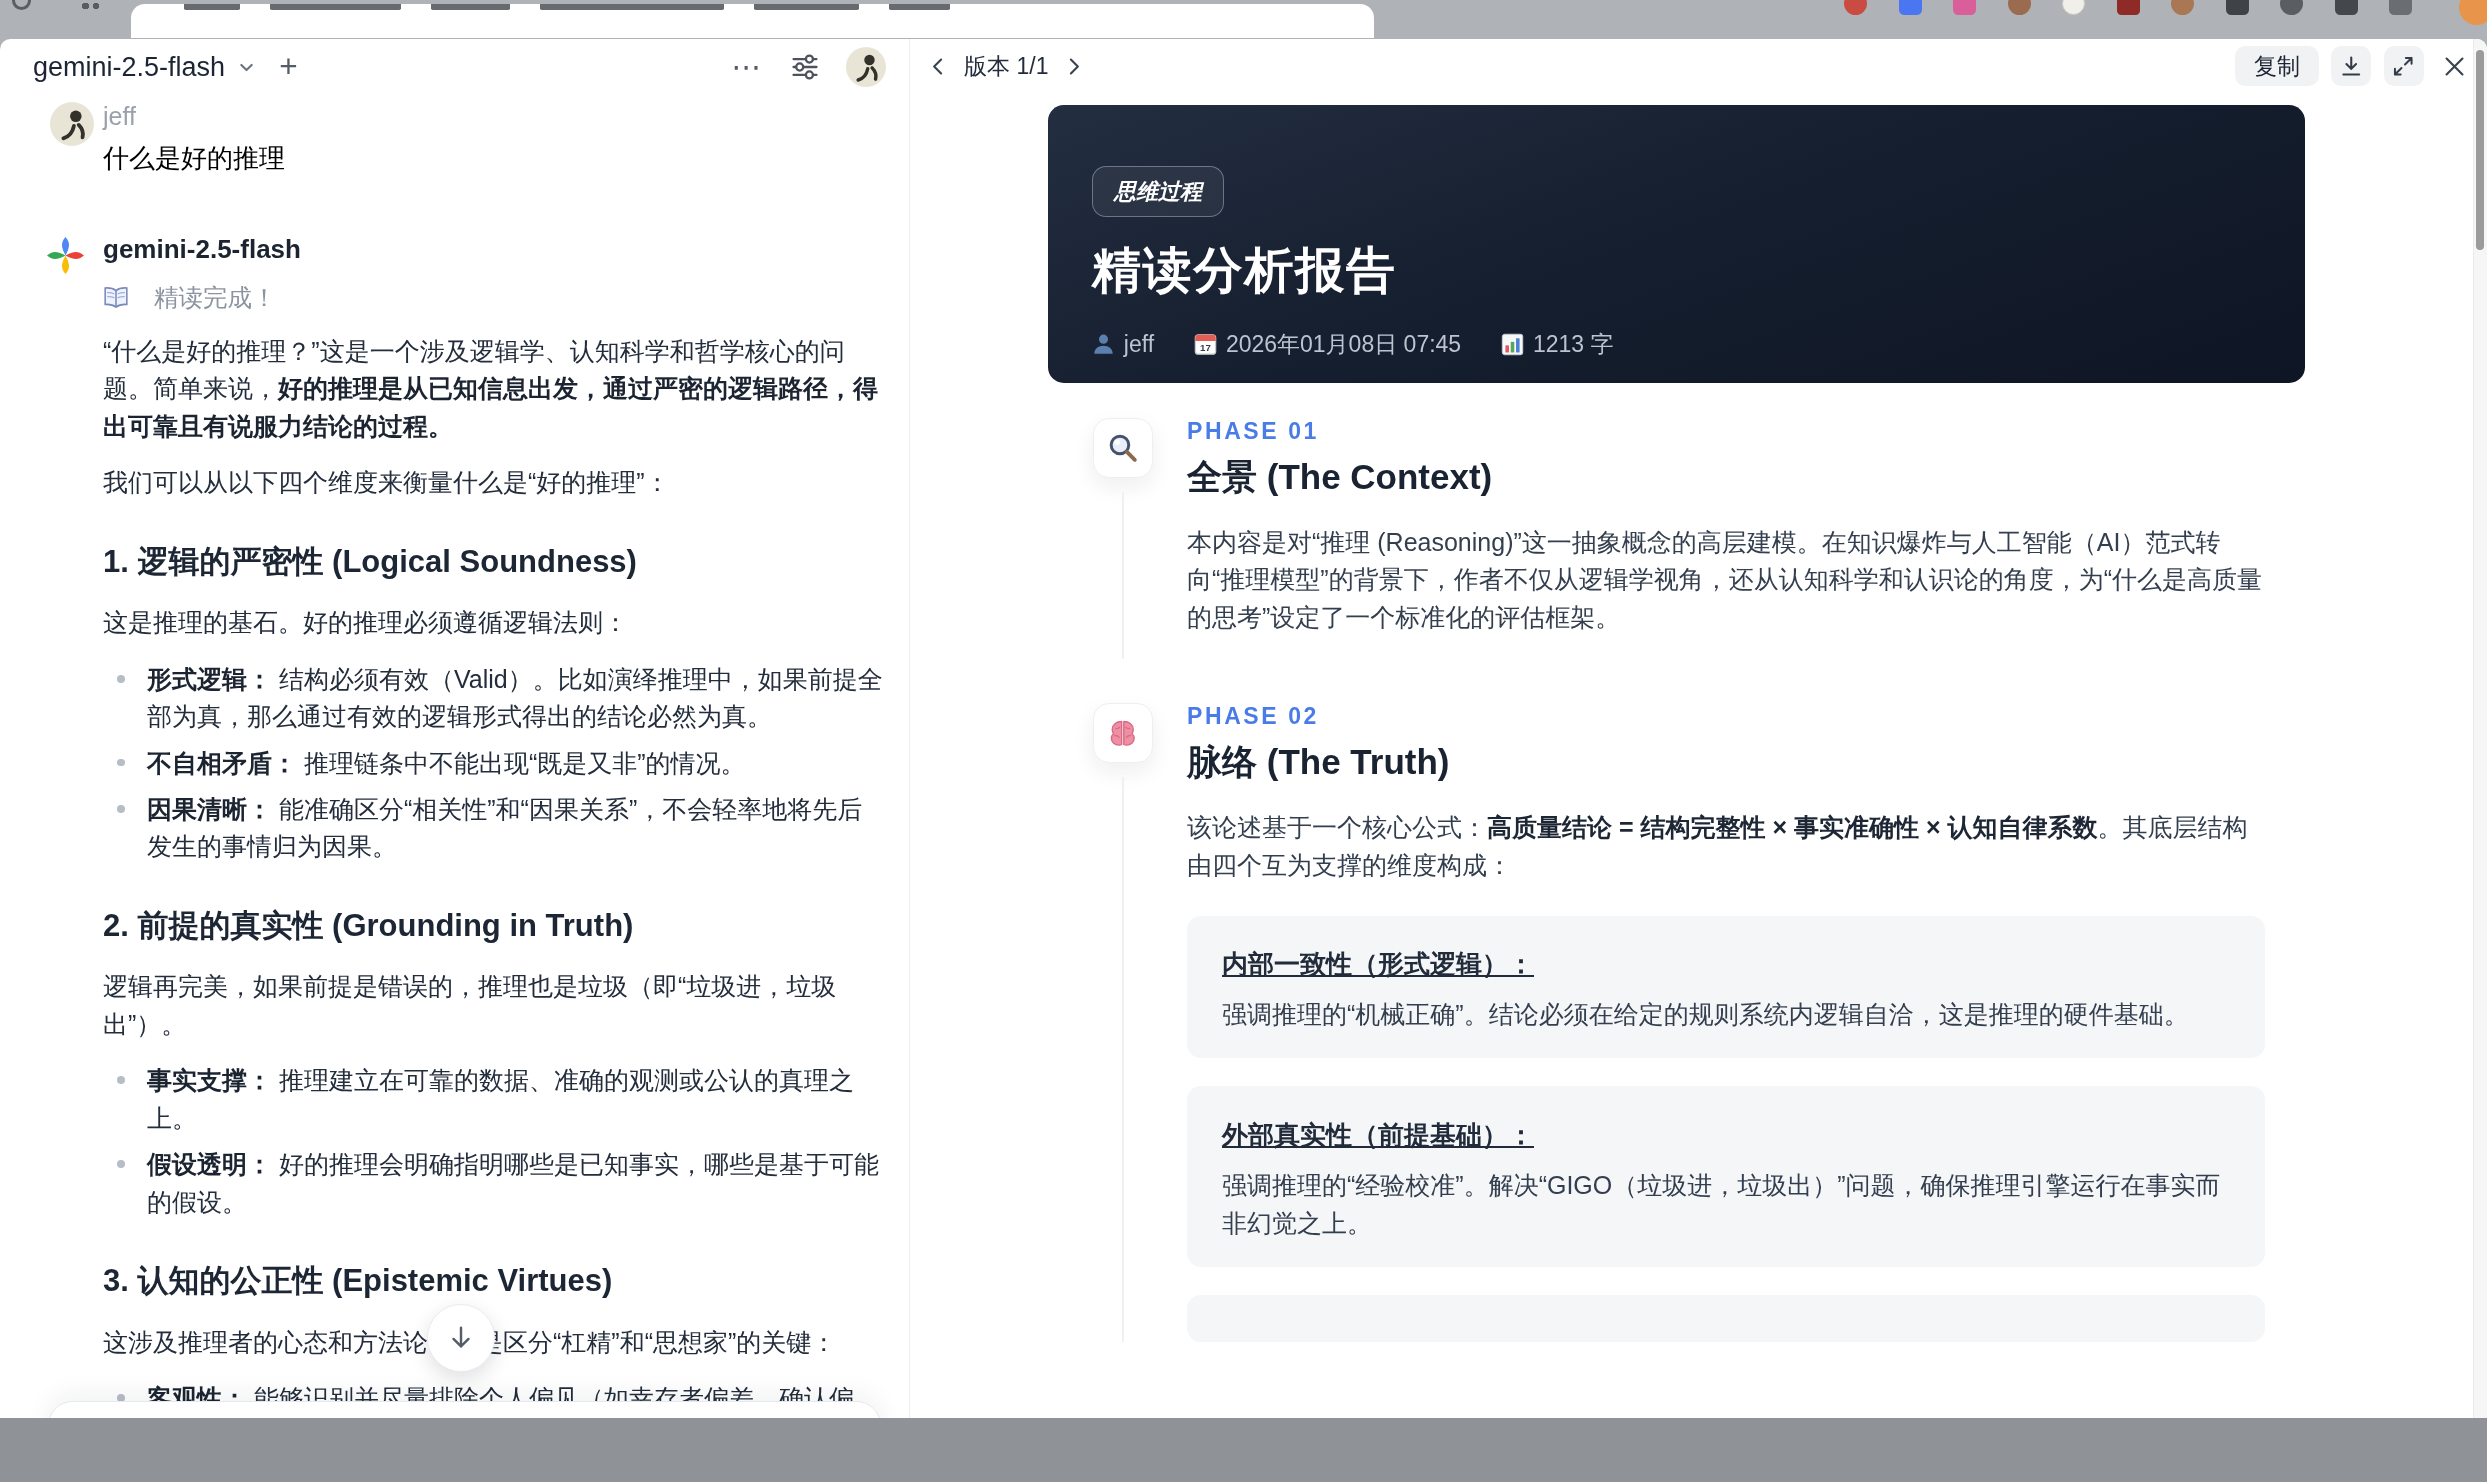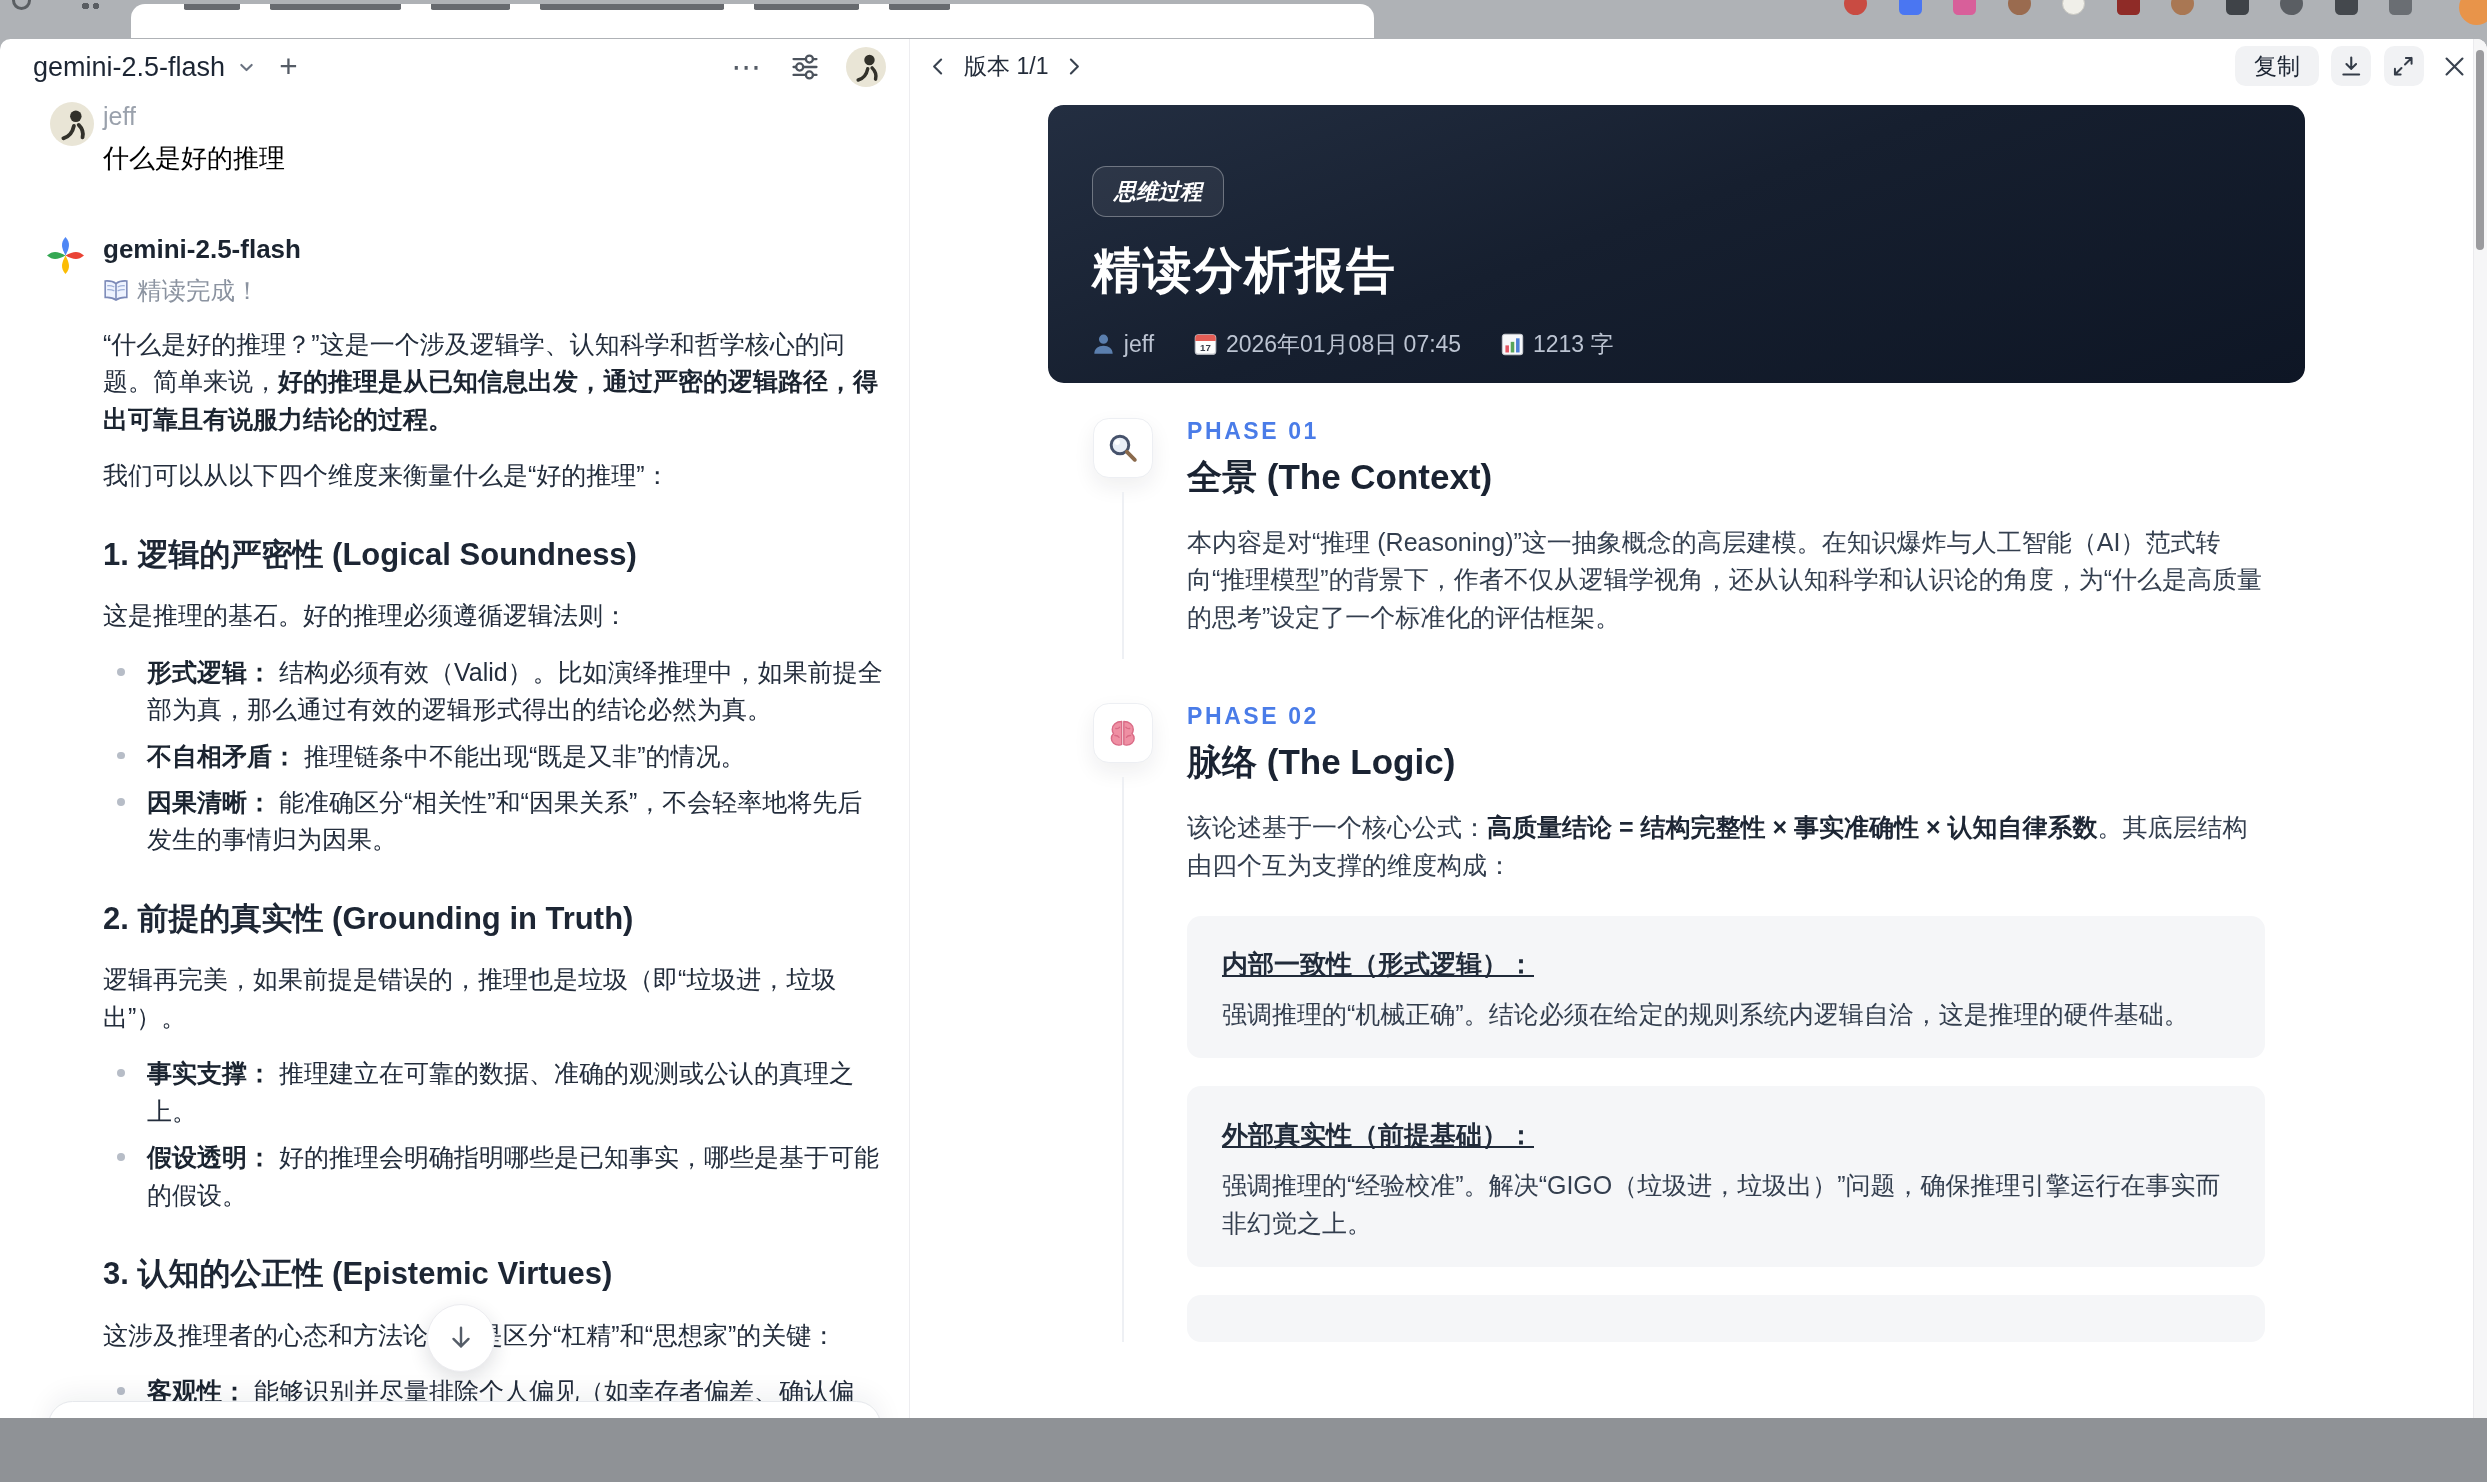--- a/index.html
+++ b/index.html
@@ -37,21 +37,21 @@
   .lp-more{font-size:30px;color:#555c66;letter-spacing:2.6px;line-height:1;}
   .avatar{width:40px;height:40px;border-radius:50%;background:#e9e5d6;display:grid;place-items:center;overflow:hidden;flex:none;}
   .chat{position:absolute;top:51px;left:0;right:0;bottom:0;padding:8.8px 0 0;overflow:hidden;}
   .msg{position:relative;padding-left:103px;}
   .msg .avatar{position:absolute;left:50px;top:3.5px;width:44px;height:44px;}
   .msg-author{font-size:25px;color:#9aa1ac;line-height:35px;}
   .msg.assistant .msg-author{color:#1b2430;font-weight:700;font-size:26px;}
   .msg-text{font-size:26px;color:#000000;margin-top:7px;}
   .msg.assistant{margin-top:56px;}
   .gemini-icon{position:absolute;left:47px;top:5.3px;}
-  .msg-status{display:flex;align-items:center;gap:8px;font-size:24.5px;color:#8b93a0;margin-top:7px;}
+  .msg-status{display:flex;align-items:center;gap:25px;font-size:24.5px;color:#8b93a0;margin-top:14px;}
   .md{width:781px;font-size:25px;color:#232d3c;line-height:1.5;}
   .md p{margin:19px 0;}
   .md h3{font-size:31px;color:#1d2634;margin:37px 0 19px;font-weight:700;}
   .md ul{list-style:none;margin:17.5px 0;padding:0;}
   .md li{position:relative;padding-left:44px;margin:8.8px 0;}
   .md li::before{content:"";position:absolute;left:14px;top:14px;width:7.9px;height:7.9px;border-radius:50%;background:#b7bdc7;}
   .md strong{font-weight:700;color:#1b2430;}
   .scroll-down{position:absolute;left:427px;top:1265px;width:68px;height:68px;border-radius:50%;background:#fff;
     border:0.9px solid #ececf0;box-shadow:0 7px 19px rgba(25,35,52,.14);display:grid;place-items:center;padding:0;}
   .composer{position:absolute;left:48px;top:1362px;width:833px;height:210px;background:#fff;border:1.8px solid #e6e8ec;
@@ -328,21 +328,21 @@
                   <path d="M16.8 4C10.5 4 6 8 6 13c0 1.8.6 3.4 1.5 4.8C5.9 19.4 5 21.3 5 23.3 5 27.8 9 31 13.6 31c1.3 0 2.4-.2 3.2-.7V4.6c0-.4-.3-.6-.7-.6z"></path>
                   <path d="M19.2 4C25.5 4 30 8 30 13c0 1.8-.6 3.4-1.5 4.8 1.6 1.6 2.5 3.5 2.5 5.5 0 4.5-4 7.7-8.6 7.7-1.3 0-2.4-.2-3.2-.7V4.6c0-.4.3-.6.7-.6z"></path>
                 </g>
                 <path d="M10 12c2 .5 3.5 0 4.5-1.5M9 20c2.3-.2 3.8 .6 4.8 2.2M26 12c-2 .5-3.5 0-4.5-1.5M27 20c-2.3-.2-3.8 .6-4.8 2.2" fill="none" stroke="#d96b86" stroke-width="1.5" stroke-linecap="round"></path>
               </svg>
             </div>
             <div class="rail-line"></div>
           </div>
           <div class="phase-body">
             <div class="phase-num">PHASE 02</div>
-            <h2 class="phase-title">脉络 (The Logic)</h2>
+            <h2 class="phase-title">脉络 (The Truth)</h2>
             <div class="phase-paras" id="paras-1">
                 <p><span>该论述基于一个核心公式：</span><strong>高质量结论 = 结构完整性 × 事实准确性 × 认知自律系数</strong><span>。其底层结构由四个互为支撑的维度构成：</span></p>
               </div>
             <div class="boxes" id="boxes-1">
                 <div class="rbox">
                   <div class="rbox-title">内部一致性（形式逻辑）：</div>
                   <p class="rbox-body">强调推理的“机械正确”。结论必须在给定的规则系统内逻辑自洽，这是推理的硬件基础。</p>
                 </div>
                 <div class="rbox">
                   <div class="rbox-title">外部真实性（前提基础）：</div>

